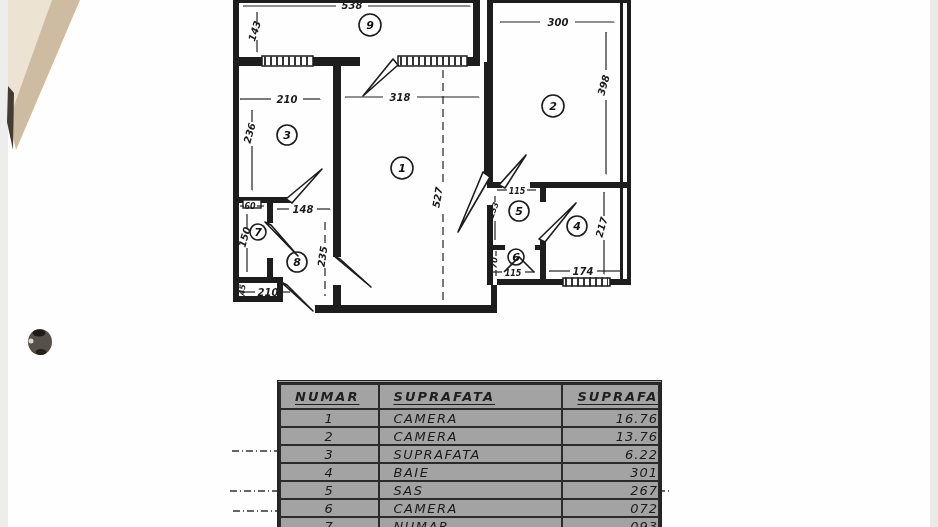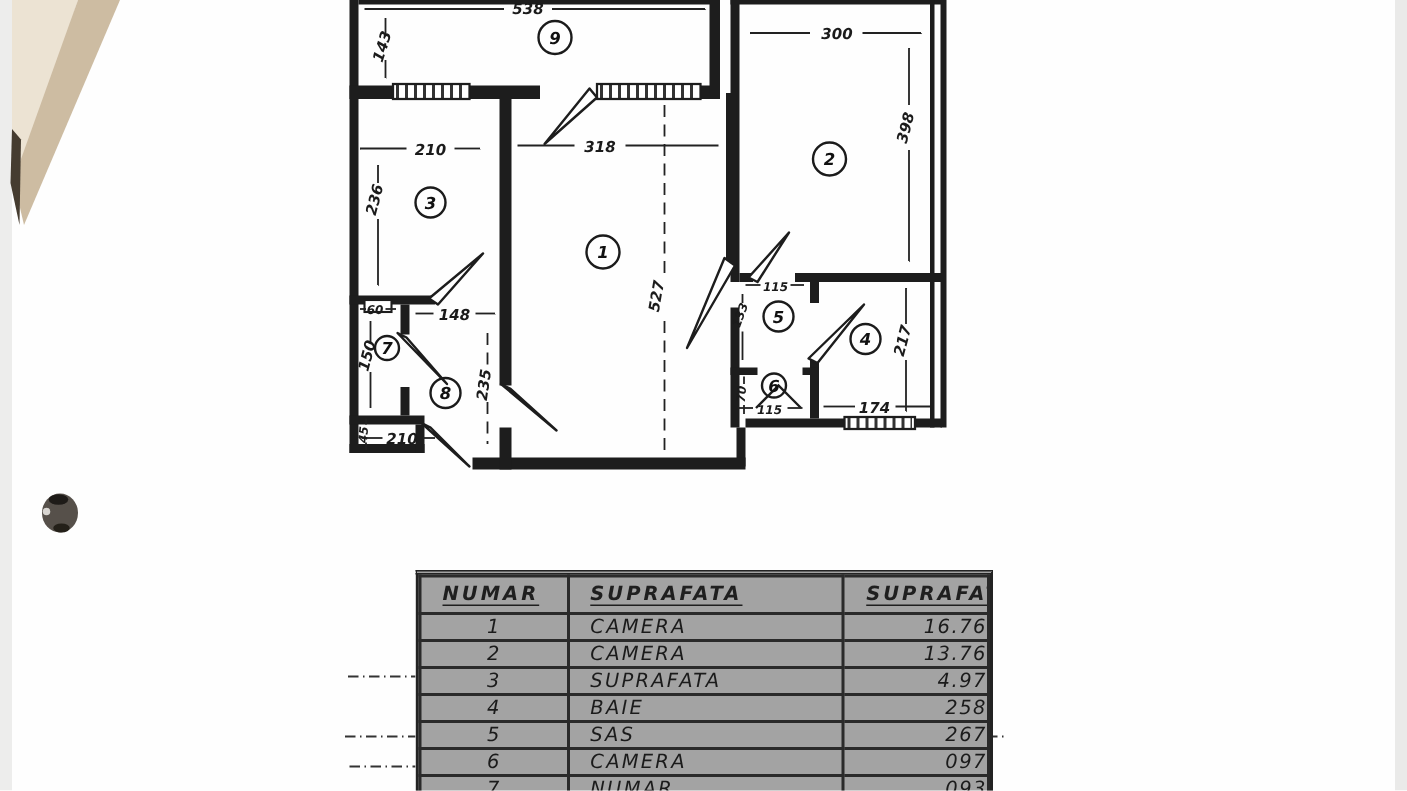--- a/index.html
+++ b/index.html
@@ -261,36 +261,36 @@
           <td class="c-sup">16.76</td>
         </tr>
         <tr>
           <td class="c-num">2</td>
           <td class="c-dest">CAMERA</td>
           <td class="c-sup">13.76</td>
         </tr>
         <tr>
           <td class="c-num">3</td>
           <td class="c-dest">SUPRAFATA</td>
-          <td class="c-sup">4.97</td>
+          <td class="c-sup">6.22</td>
         </tr>
         <tr>
           <td class="c-num">4</td>
           <td class="c-dest">BAIE</td>
-          <td class="c-sup">258</td>
+          <td class="c-sup">301</td>
         </tr>
         <tr>
           <td class="c-num">5</td>
           <td class="c-dest">SAS</td>
           <td class="c-sup">267</td>
         </tr>
         <tr>
           <td class="c-num">6</td>
           <td class="c-dest">CAMERA</td>
-          <td class="c-sup">097</td>
+          <td class="c-sup">072</td>
         </tr>
         <tr>
           <td class="c-num">7</td>
           <td class="c-dest">NUMAR</td>
           <td class="c-sup">093</td>
         </tr>
       </tbody>
   </table>
 </div>
 

